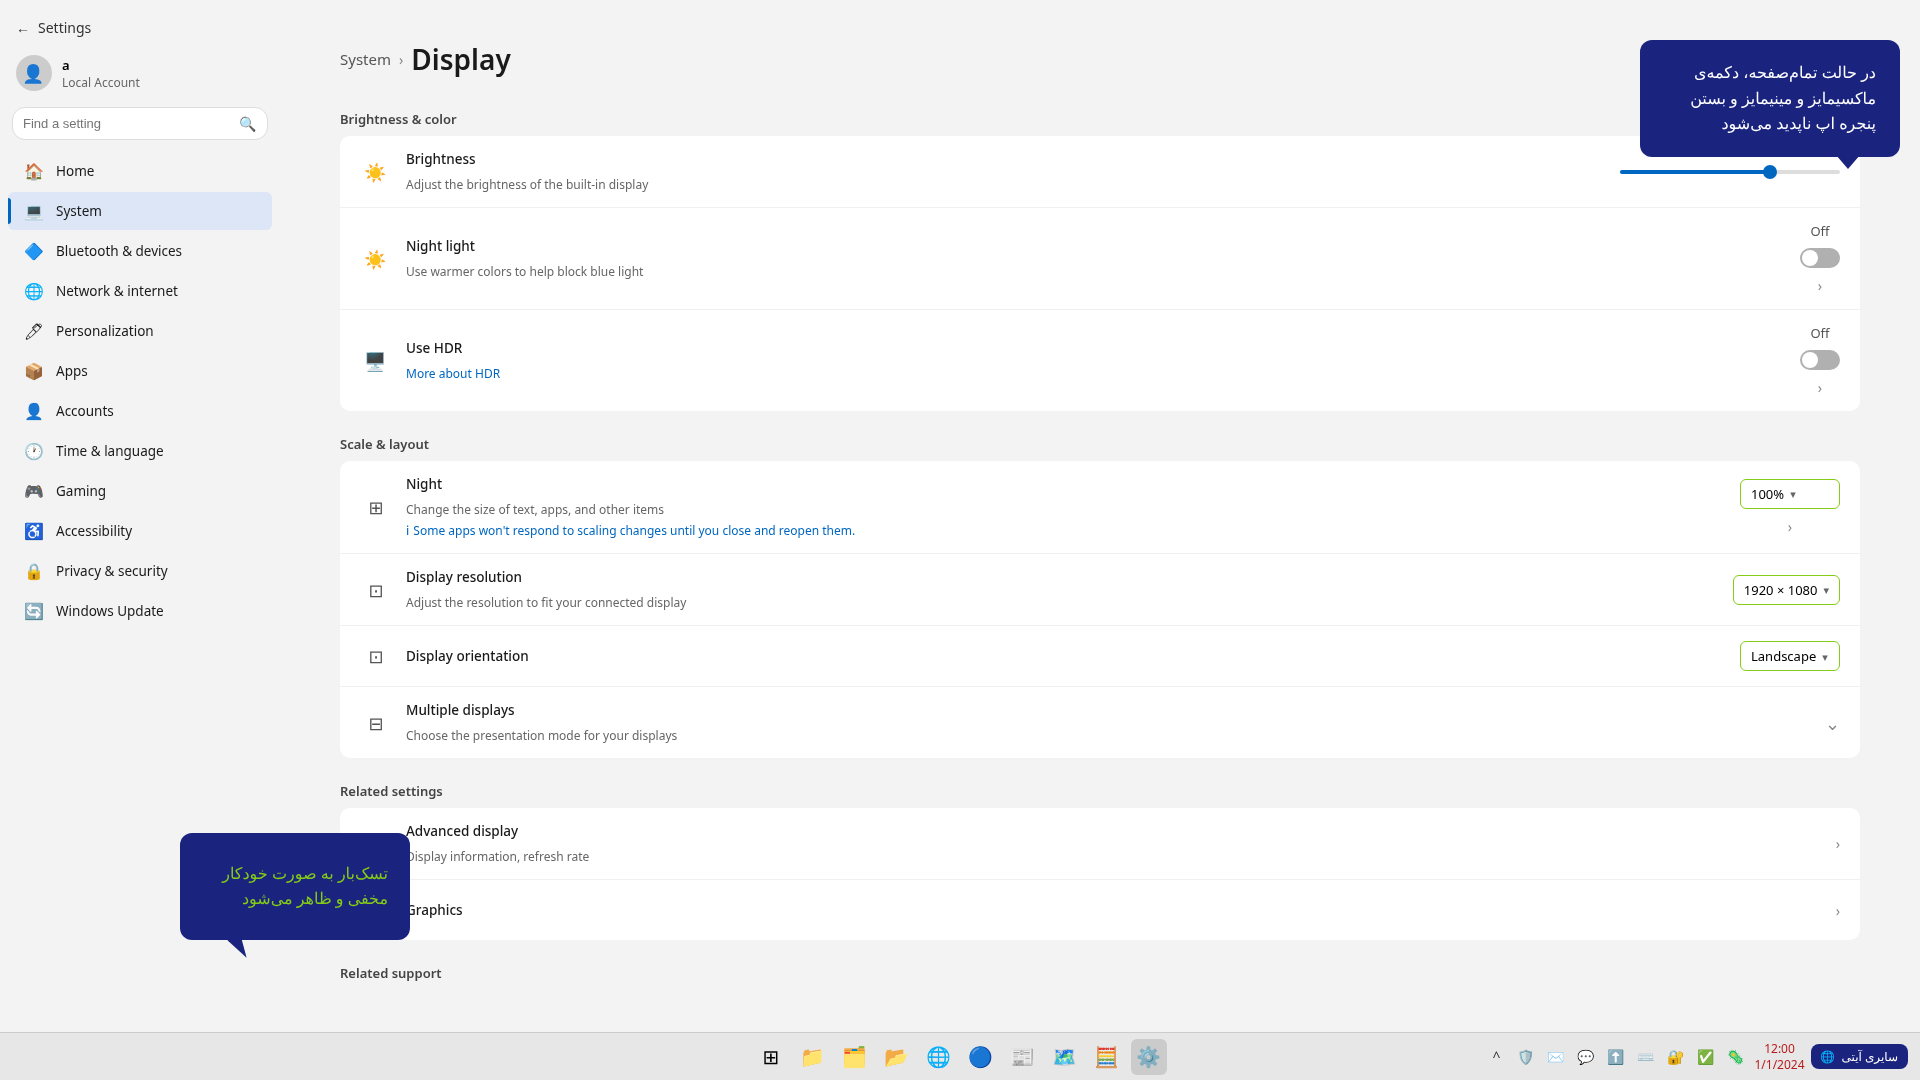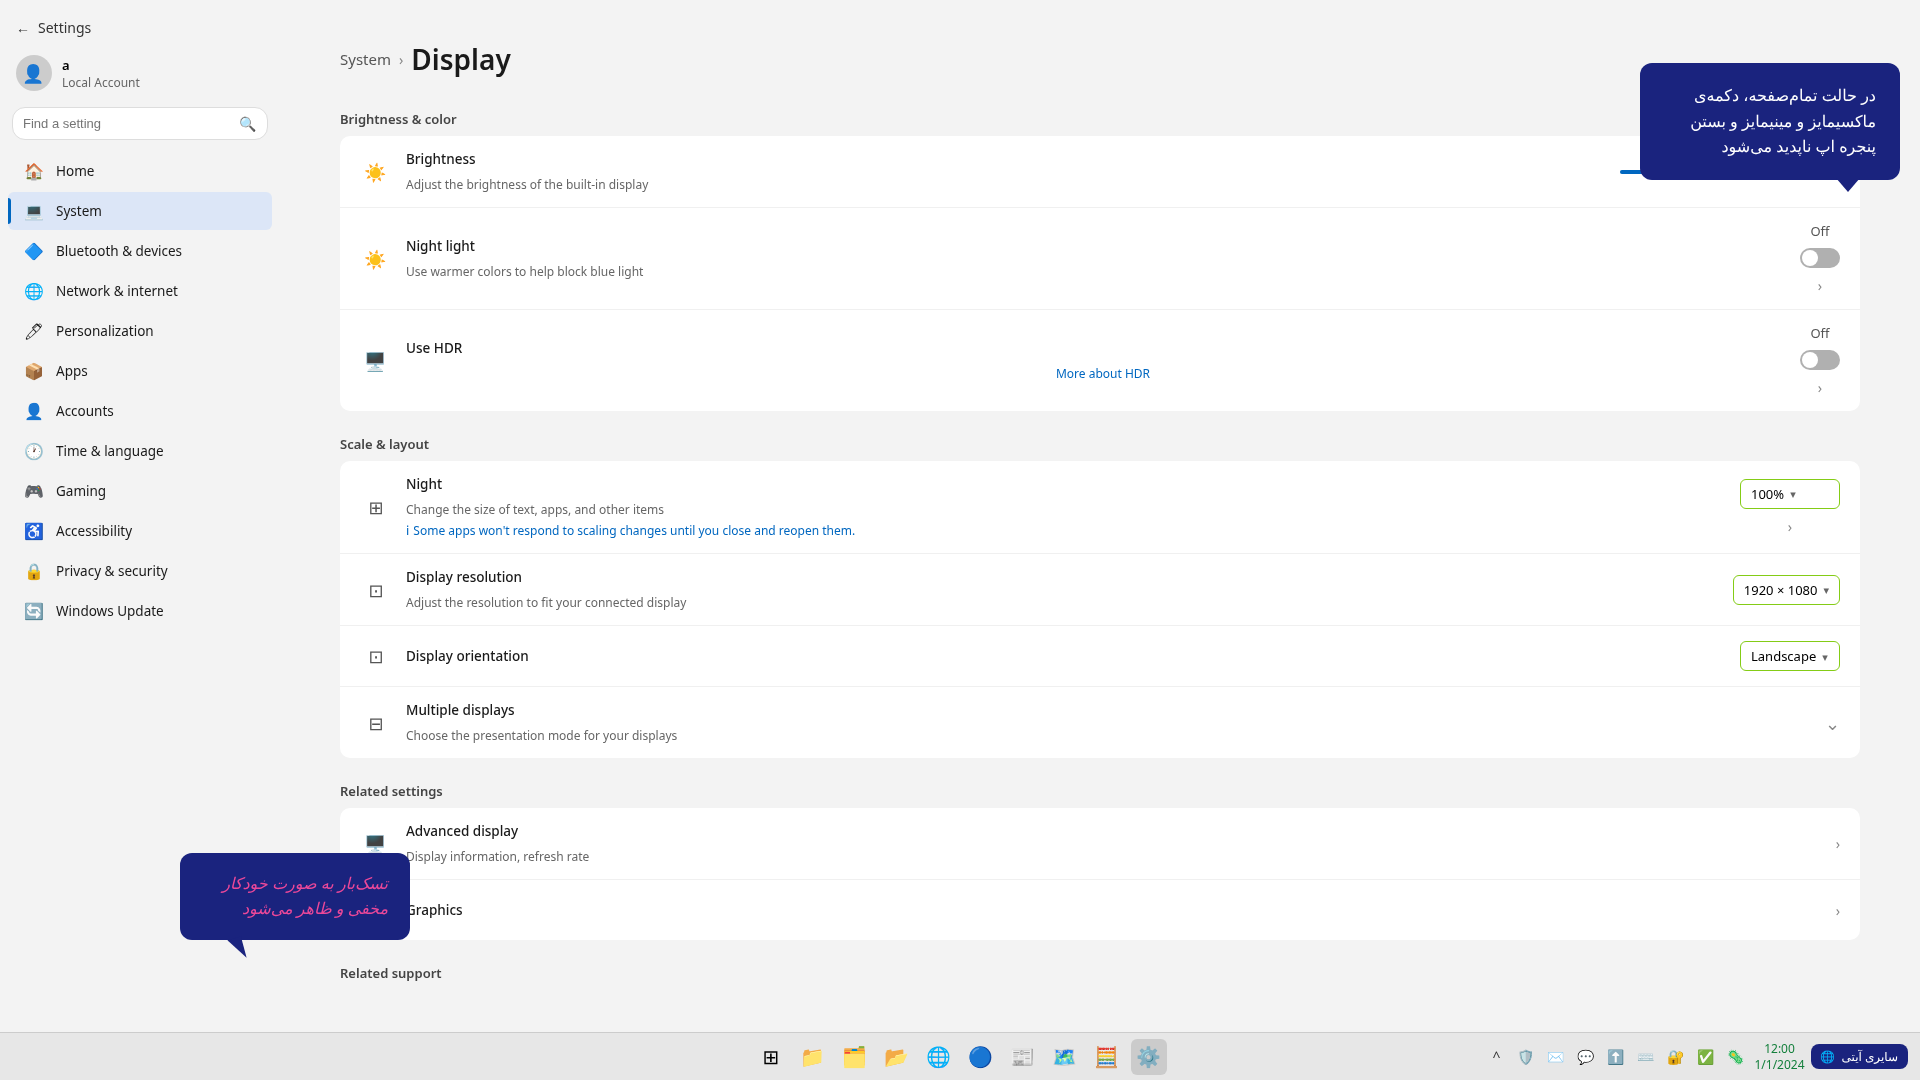--- a/index.html
+++ b/index.html
@@ -169,21 +169,20 @@
     .card-desc {
       font-size: 12px;
       color: #666;
       margin-top: 8px;
     }
     .card-desc-link {
       font-size: 12px;
       color: #0067c0;
       margin-top: 8px;
       cursor: pointer;
-      text-align: center;
     }
     .card-desc-note {
       font-size: 12px;
       color: #0067c0;
       margin-top: 3px;
       display: flex;
       align-items: center;
       gap: 4px;
     }
     .card-right {
@@ -265,47 +264,45 @@
       background: #1a237e;
       color: white;
       border-radius: 12px;
       padding: 20px 24px;
       width: 260px;
       font-size: 16px;
       line-height: 1.6;
       text-align: right;
       direction: rtl;
       z-index: 100;
-      margin-top: 23px;
     }
     .tooltip-box-top-right::after {
       content: '';
       position: absolute;
       bottom: -12px;
       right: 40px;
       border-left: 12px solid transparent;
       border-right: 12px solid transparent;
       border-top: 14px solid #1a237e;
     }
 
     .tooltip-box-bottom-left {
       position: fixed;
       bottom: 140px;
       left: 180px;
       background: #1a237e;
-      color: #ec4899;
+      color: #84cc16;
       border-radius: 12px;
-      padding: 18px 22px;
+      padding: 28px 22px;
       width: 230px;
       font-size: 16px;
       line-height: 1.6;
       text-align: right;
       direction: rtl;
       z-index: 100;
-      font-style: italic;
     }
     .tooltip-box-bottom-left::after {
       content: '';
       position: absolute;
       bottom: -20px;
       left: 50px;
       border-left: 14px solid transparent;
       border-right: 0 solid transparent;
       border-top: 22px solid #1a237e;
       transform: rotate(-15deg);
@@ -344,21 +341,21 @@
       gap: 6px;
       font-size: 12px;
       color: #333;
     }
     .sys-tray-icon {
       width: 24px; height: 24px;
       display: flex; align-items: center; justify-content: center;
       font-size: 14px;
       cursor: pointer;
     }
-    .clock { font-size: 12px; color: #15803d; text-align: center; line-height: 1.3; }
+    .clock { font-size: 12px; color: #b91c1c; text-align: center; line-height: 1.3; }
 
     .brand-badge {
       background: #1a237e;
       color: white;
       border-radius: 8px;
       padding: 4px 10px;
       font-size: 12px;
       display: flex;
       align-items: center;
       gap: 6px;

